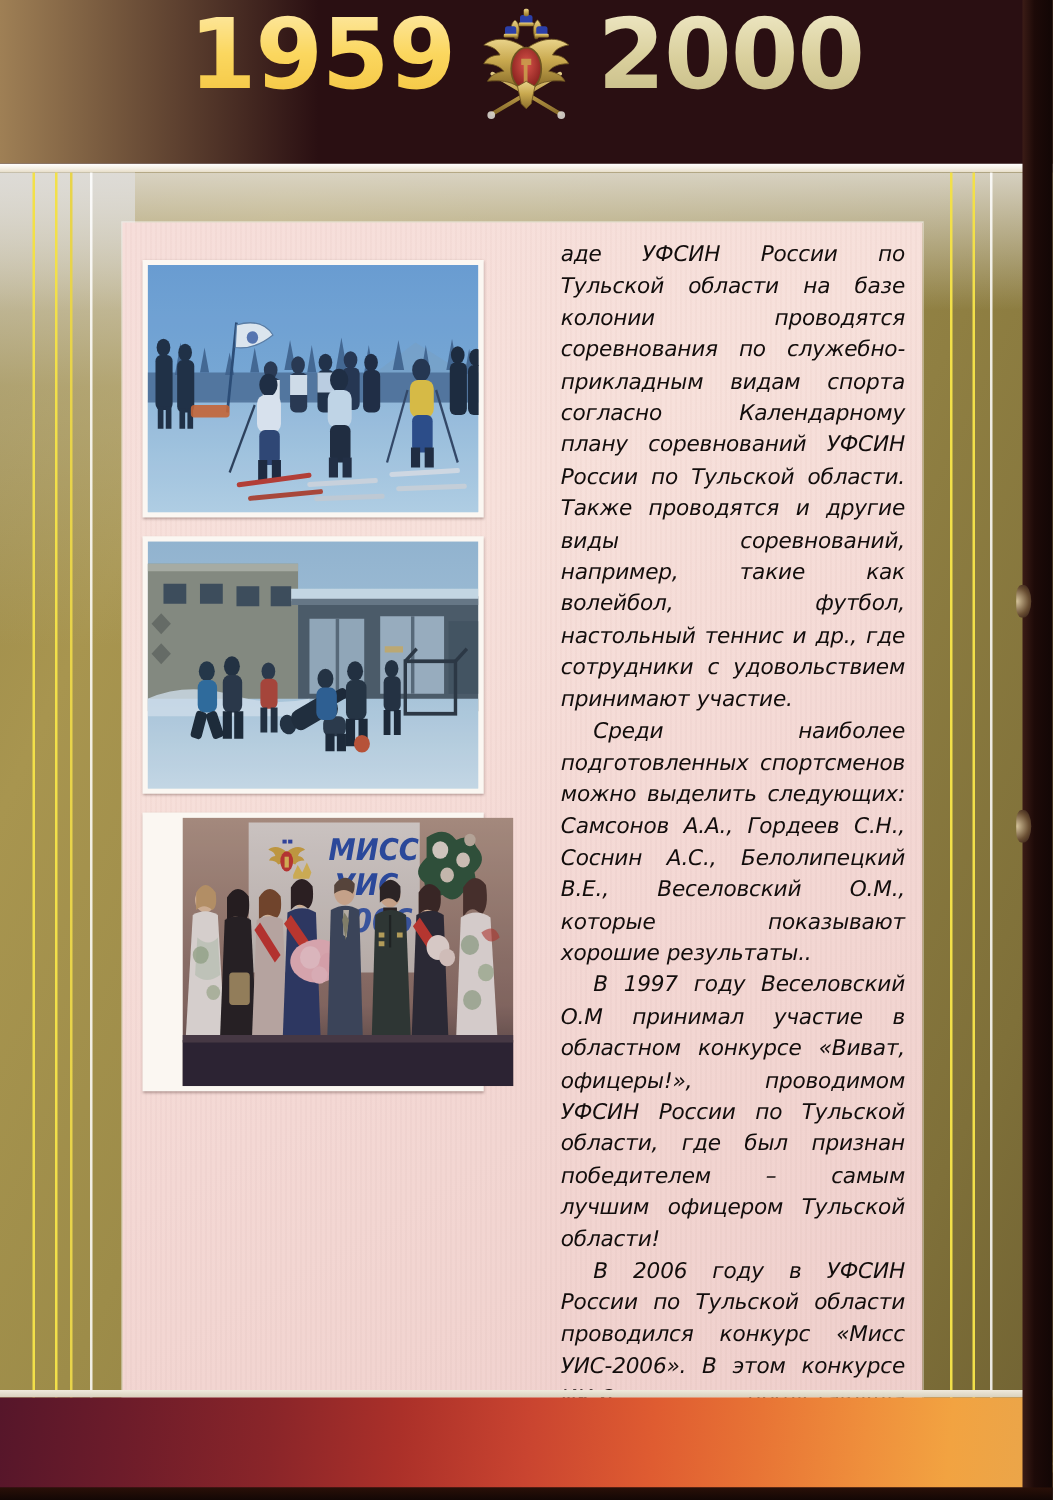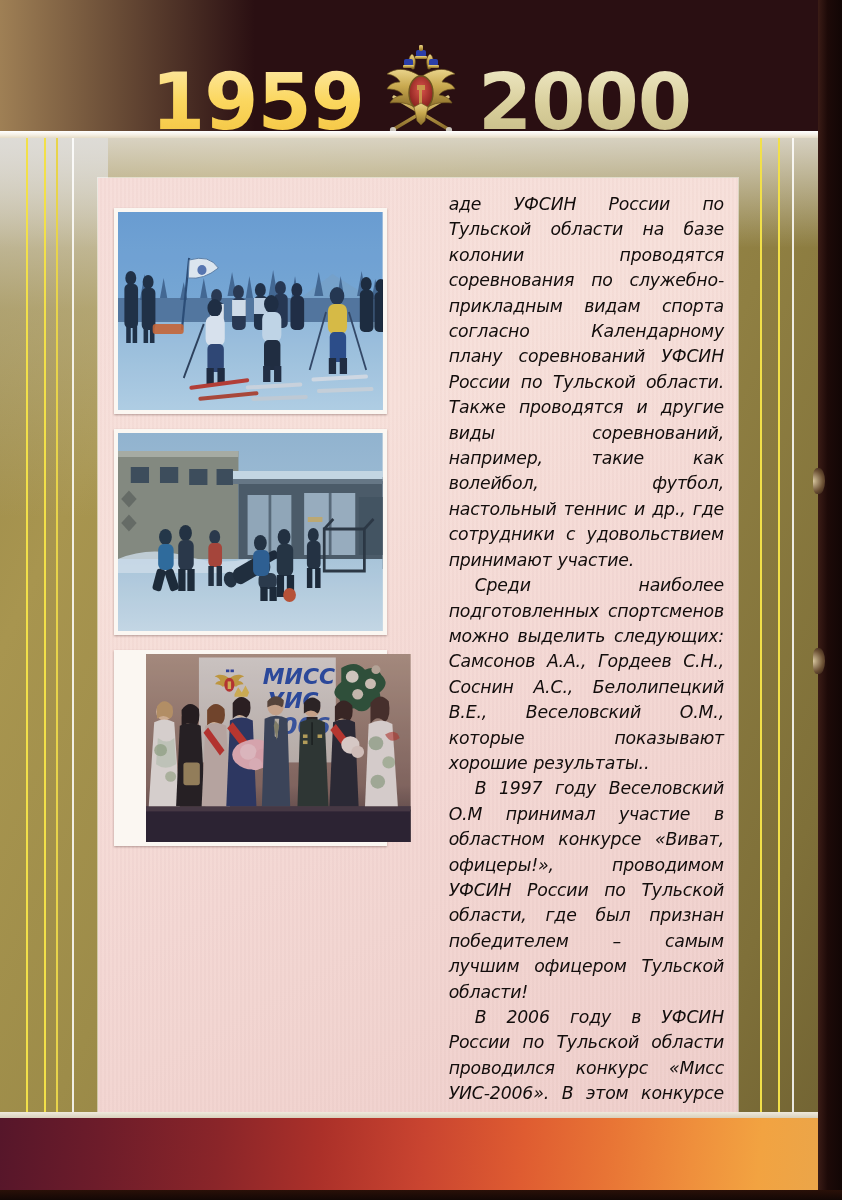--- a/index.html
+++ b/index.html
@@ -43,22 +43,22 @@
        #e2522d 46%, #c73c2c 57%, #a32c2b 68%,
        #7e2029 79%, #5e1823 90%, #4a1320 100%);
     overflow:hidden;
   }
   .banner .sheen{
     position:absolute; left:0; top:0; width:300px; height:131px;
     background:linear-gradient(to right,rgba(255,220,140,.55),rgba(255,200,110,0) 85%);
     pointer-events:none;
   }
   .banner-inner{
-    position:absolute; left:0; top:16px; width:842px; height:131px;
-    display:flex; align-items:flex-end; justify-content:center; gap:14px;
+    position:absolute; left:0; top:5px; width:842px; height:131px;
+    display:flex; align-items:flex-start; justify-content:center; gap:14px;
   }
   .year{
     font-family:"DejaVu Sans", sans-serif;
     font-weight:bold;
     font-size:78px;
     line-height:78px;
     letter-spacing:-1px;
     padding-bottom:6px;
   }
   .year-left{
@@ -502,21 +502,21 @@
               </g>
 
               <circle cx="188" cy="162" r="7" fill="#c9502c"></circle>
               <rect width="290" height="198" fill="#2f5f95" opacity=".12"></rect>
             </svg>
           </div>
           <span class="cap-hidden">Зимний футбол во дворе учреждения у гаражных боксов</span>
         </div>
 
         <div class="photo" style="margin-top:15px;">
-          <div class="img" style="height:188px;padding-left:28px;">
+          <div class="img" style="height:215px;padding-left:28px;">
             <svg viewBox="0 0 290 215" preserveAspectRatio="none" xmlns="http://www.w3.org/2000/svg">
               <defs>
                 <linearGradient id="stageBg" x1="0" y1="0" x2="0" y2="1">
                   <stop offset="0" stop-color="#b79a86"></stop>
                     <stop offset=".7" stop-color="#8d6f63"></stop>
                   <stop offset="1" stop-color="#4a3a38"></stop>
                 </linearGradient>
                 <linearGradient id="banr" x1="0" y1="0" x2="0" y2="1">
                   <stop offset="0" stop-color="#e6e1da"></stop>
                     <stop offset="1" stop-color="#cfc7bd"></stop>

